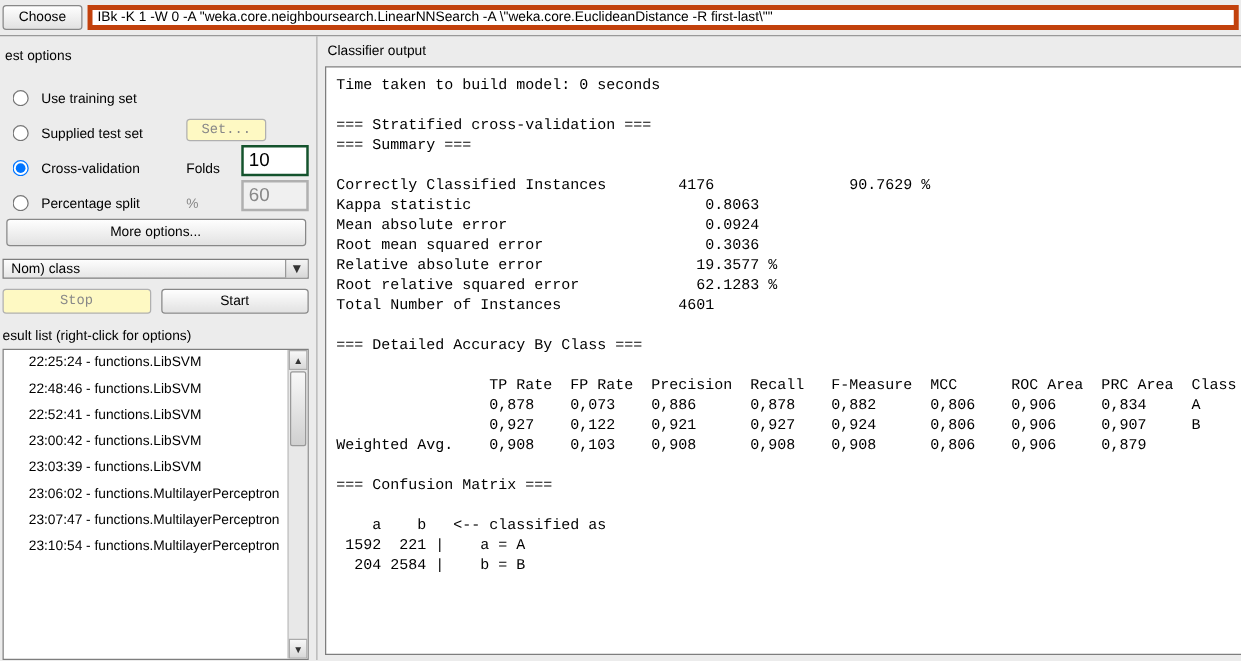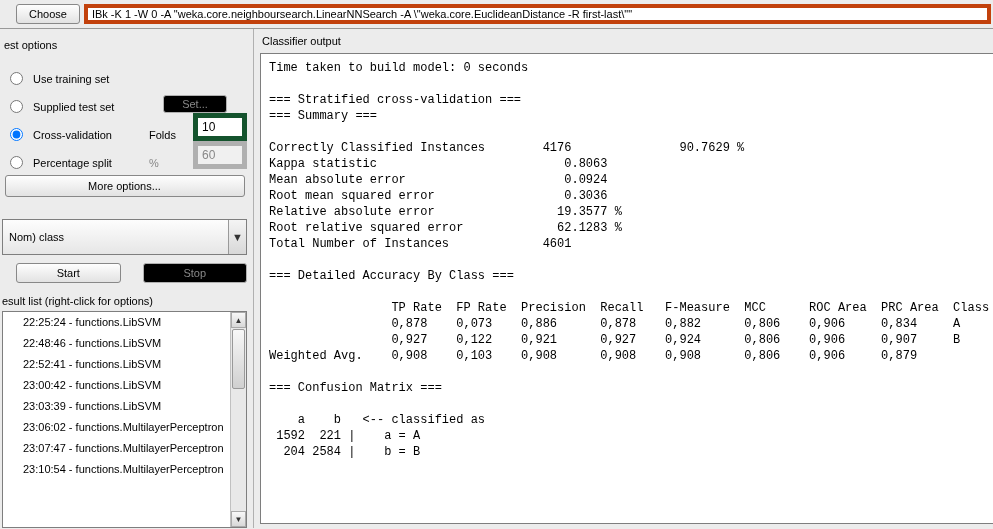--- a/index.html
+++ b/index.html
@@ -20,27 +20,27 @@
     background: #ececec;
     gap: 4px;
   }
   .btn {
     background: linear-gradient(#fefefe, #e2e2e2);
     border: 1px solid #888;
     border-radius: 3px;
     padding: 3px 12px;
     font-size: 11px;
     cursor: pointer;
-    margin-left: 14px;
   }
   .btn-disabled {
-    background: #000000;
+    background: #fef9c3;
     border: 1px solid #b0b0b0;
     color: #888;
     cursor: default;
+    font-family: Liberation Mono, monospace;
   }
   .cmd-input {
     flex: 1;
     border: 4px solid #c2410c;
     background: #fff;
     padding: 3px 4px;
     font-size: 11px;
     height: 20px;
   }
   .main {
@@ -59,40 +59,40 @@
     flex-direction: column;
     padding-left: 6px;
   }
   .panel-title {
     font-size: 11px;
     padding: 6px 2px 6px 2px;
     font-weight: normal;
     color: #000;
   }
   .test-options {
-    padding: 4px 6px 12px 2px;
+    padding: 4px 6px 0 2px;
   }
   .radio-row {
     display: flex;
     align-items: flex-end;
     height: 28px;
     gap: 6px;
   }
   .radio-row input[type=radio] {
     margin: 0 4px 0 8px;
   }
   .radio-label { flex: 0 0 auto; width: 110px; }
   .param-label { width: 38px; text-align: left; color:#888; }
   .param-label.enabled { color:#000; }
   .param-input {
     width: 54px;
-    border: 5px solid #14532d;
+    border: 2px solid #14532d;
     background: #fff;
     padding: 2px 4px;
-    font-size: 12px;
+    font-size: 15px;
   }
   .param-input.disabled {
     background: #f0f0f0;
     color: #888;
     border-color: #b0b0b0;
   }
   .set-btn {
     width: 64px;
     padding: 2px 0;
   }
@@ -101,21 +101,21 @@
     margin: 6px auto 10px auto;
     display: block;
     text-align: center;
     padding: 4px 0;
   }
   .combo {
     display: flex;
     align-items: center;
     border: 1px solid #7e7e7e;
     background: linear-gradient(#fdfdfd,#e6e6e6);
-    height: 36px;
+    height: 16px;
     margin: 0 6px 8px 2px;
   }
   .combo-text {
     flex: 1;
     padding: 0 6px;
   }
   .combo-btn {
     width: 18px;
     height: 100%;
     border-left: 1px solid #999;
@@ -230,22 +230,22 @@
 
       <button class="btn more-options">More options...</button>
     </div>
 
     <div class="combo">
       <span class="combo-text">Nom) class</span>
       <span class="combo-btn">▼</span>
     </div>
 
     <div class="start-stop">
+      <button class="btn btn-disabled">Stop</button>
       <button class="btn">Start</button>
-      <button class="btn btn-disabled">Stop</button>
     </div>
 
     <div class="result-list-title">esult list (right-click for options)</div>
 
     <div class="result-list">
       <div class="result-list-inner" id="result-list-inner">
           <div class="result-item">22:25:24 - functions.LibSVM</div>
           <div class="result-item">22:48:46 - functions.LibSVM</div>
           <div class="result-item">22:52:41 - functions.LibSVM</div>
           <div class="result-item">23:00:42 - functions.LibSVM</div>

